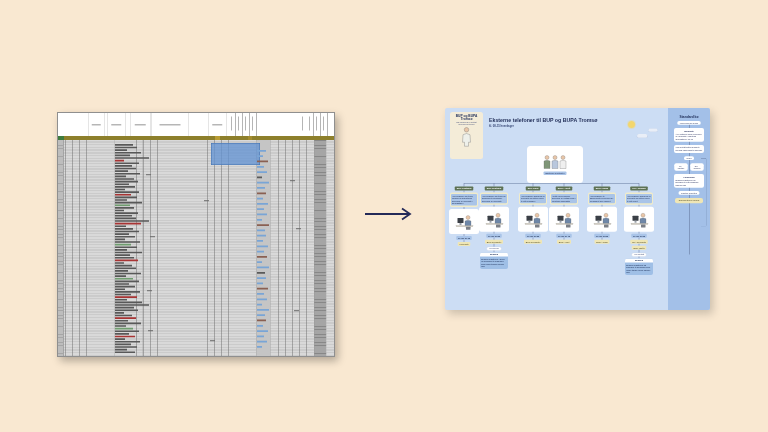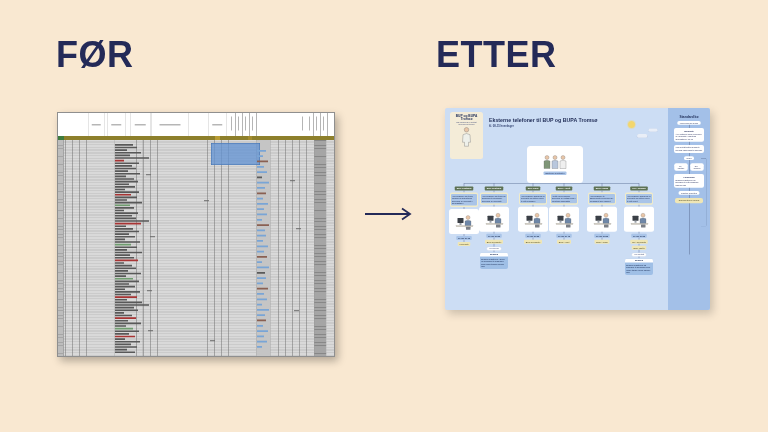--- a/index.html
+++ b/index.html
@@ -81,22 +81,20 @@
   .sb-box b{display:block;text-align:center;font-size:8.5px;margin-bottom:2px;}
   .sb-split{display:flex;gap:10px;z-index:1;}
   .sb-split .sb-box{width:54px;font-size:7.5px;text-align:center;}
   .sb-yellow{background:#efe6b5;border-radius:8px;font-size:8px;width:112px;padding:6px;box-sizing:border-box;z-index:1;color:#4a4420;text-align:center;}
 </style>
 </head>
 <body>
 
 <div class="canvas">
 
-  <div class="slide-title" id="title-before">FØR</div>
-  <div class="slide-title" id="title-after">ETTER</div>
 
   <div class="arrow-wrap">
     <svg width="52" height="20" viewBox="0 0 52 20">
       <path d="M2 10 H46" stroke="#242a58" stroke-width="1.8" fill="none"></path>
       <path d="M39 4.5 L47 10 L39 15.5" stroke="#242a58" stroke-width="1.8" fill="none" stroke-linejoin="miter"></path>
     </svg>
   </div>
 
   <div class="sheet">
     <div class="sheet-inner">

